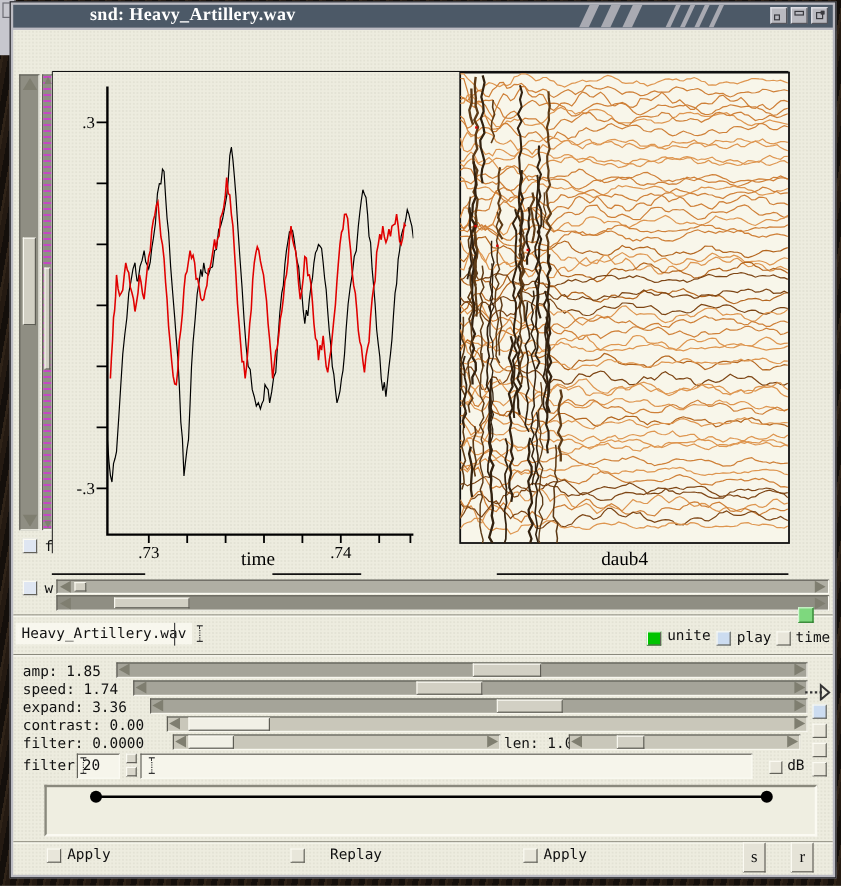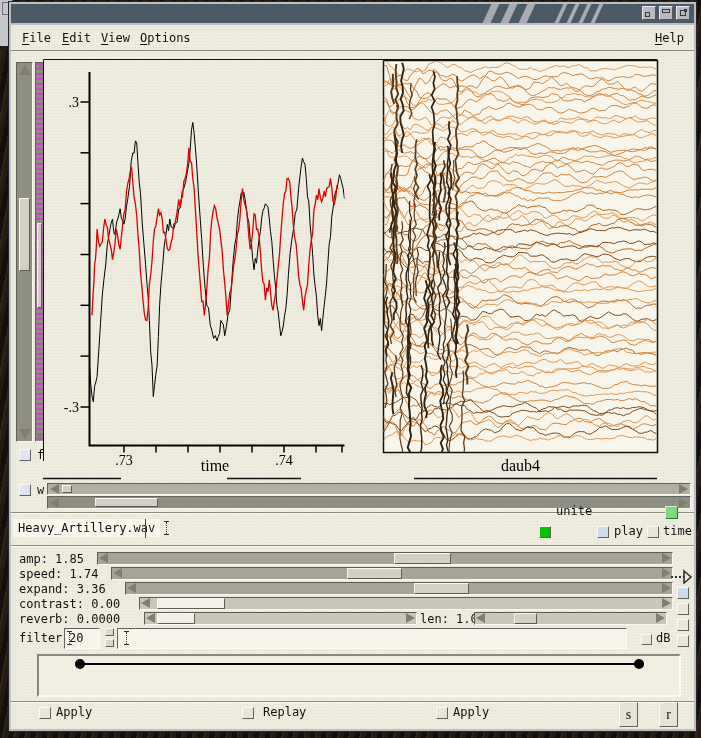--- a/index.html
+++ b/index.html
@@ -71,20 +71,21 @@
 </style>
 </head>
 <body>
 
 <div class="backwin"></div>
 <div class="backcorner"></div>
 
 <div class="win">
 
   <div class="titlebar">
+    <span class="title-text">snd: Heavy_Artillery.wav</span>
     <span class="slash" style="left:476px;width:8px"></span>
     <span class="slash" style="left:494px;width:8px"></span>
     <span class="slash" style="left:512px;width:8px"></span>
     <span class="slash" style="left:548px;width:4px"></span>
     <span class="slash" style="left:560px;width:4px"></span>
     <span class="slash" style="left:572px;width:4px"></span>
     <span class="slash" style="left:584px;width:4px"></span>
     <span class="wbtn" style="right:38px">
         <i style="left:2px;bottom:2px;width:5px;height:5px"></i>
       </span>
@@ -92,27 +93,20 @@
         <i style="left:2px;top:2px;right:2px;height:4px"></i>
       </span>
     <span class="wbtn" style="right:4px">
         <i style="left:3px;top:3px;width:6px;height:6px"></i>
         <i style="right:2px;top:2px;width:3px;height:3px;background:#3a3a40"></i>
       </span>
   </div>
 
   <div class="content">
 
-    <div class="menubar">
-      <span class="mitem" style="left:11px"><u>F</u>ile</span>
-      <span class="mitem" style="left:51px"><u>E</u>dit</span>
-      <span class="mitem" style="left:90px"><u>V</u>iew</span>
-      <span class="mitem" style="left:129px"><u>O</u>ptions</span>
-      <span class="mitem" style="left:644px"><u>H</u>elp</span>
-    </div>
 
     <div class="vsb sunken" style="left:5px;top:37px;width:17px;height:380px">
       <span class="tri-u" style="left:2px;top:2px"></span>
       <span class="tri-d" style="left:2px;bottom:2px"></span>
       <span class="thumb" style="left:2px;top:135px;width:11px;height:73px"></span>
     </div>
     <div class="vsb narrow sunken" style="left:24px;top:37px;width:9px;height:380px">
       <span class="tri-u sm" style="left:1px;top:1px"></span>
       <span class="tri-d sm" style="left:1px;bottom:1px"></span>
       <span class="thumb" style="left:1px;top:160px;width:5px;height:85px"></span>
@@ -284,21 +278,21 @@
     </div>
 
     <div class="sep" style="top:487px"></div>
     <span class="sash" style="left:654px;top:481px"></span>
 
     <span class="namepatch" style="left:2px;top:494px">Heavy_Artillery.wav</span>
     <span class="vline" style="left:134px;top:494px;height:19px"></span>
     <span class="ibeam" style="left:152px;top:496px"></span>
 
     <span class="cb green" style="left:528px;top:501px"></span>
-    <span class="cblabel" style="left:545px;top:480px">unite</span>
+    <span class="cblabel" style="left:545px;top:498px">unite</span>
     <span class="cb blue" style="left:586px;top:501px"></span>
     <span class="cblabel" style="left:603px;top:500px">play</span>
     <span class="cb" style="left:636px;top:501px"></span>
     <span class="cblabel" style="left:652px;top:500px">time</span>
 
     <div class="sep" style="top:520px"></div>
 
     <span class="clabel" style="top:527px">amp: 1.85</span>
     <div class="sl" style="left:86px;top:527px;width:576px">
       <div class="trough"></div>
@@ -324,21 +318,21 @@
     </div>
 
     <span class="clabel" style="top:572px">contrast: 0.00</span>
     <div class="sl light" style="left:128px;top:572px;width:534px">
       <div class="trough"></div>
         <span class="tri-l"></span>
       <span class="thumb white" style="left:18px;width:68px"></span>
       <span class="tri-r"></span>
     </div>
 
-    <span class="clabel" style="top:587px">reverb: 0.0000</span>
+    <span class="clabel" style="top:587px">filter: 0.0000</span>
     <div class="sl light" style="left:133px;top:587px;width:273px">
       <div class="trough"></div>
         <span class="tri-l"></span>
       <span class="thumb white" style="left:13px;width:38px"></span>
       <span class="tri-r"></span>
     </div>
     <span class="clabel" style="left:409px;top:587px">len: 1.00</span>
     <div class="sl light" style="left:463px;top:587px;width:193px">
       <div class="trough"></div>
         <span class="tri-l"></span>
@@ -371,20 +365,20 @@
         <circle cx="41" cy="8" r="5" fill="#000"></circle>
         <circle cx="600" cy="8" r="5" fill="#000"></circle>
       </svg>
     </div>
 
     <div class="sep" style="top:676px"></div>
 
     <span class="cb" style="left:28px;top:682px"></span>
     <span class="cblabel" style="left:45px;top:681px">Apply</span>
     <span class="cb" style="left:231px;top:682px"></span>
-    <span class="cblabel" style="left:252px;top:681px">Replay</span>
+    <span class="cblabel" style="left:264px;top:681px">Replay</span>
     <span class="cb" style="left:425px;top:682px"></span>
     <span class="cblabel" style="left:442px;top:681px">Apply</span>
     <span class="btn" style="left:608px;top:677px">s</span>
     <span class="btn" style="left:648px;top:677px">r</span>
 
   </div>
 </div>
 
 </body></html>

